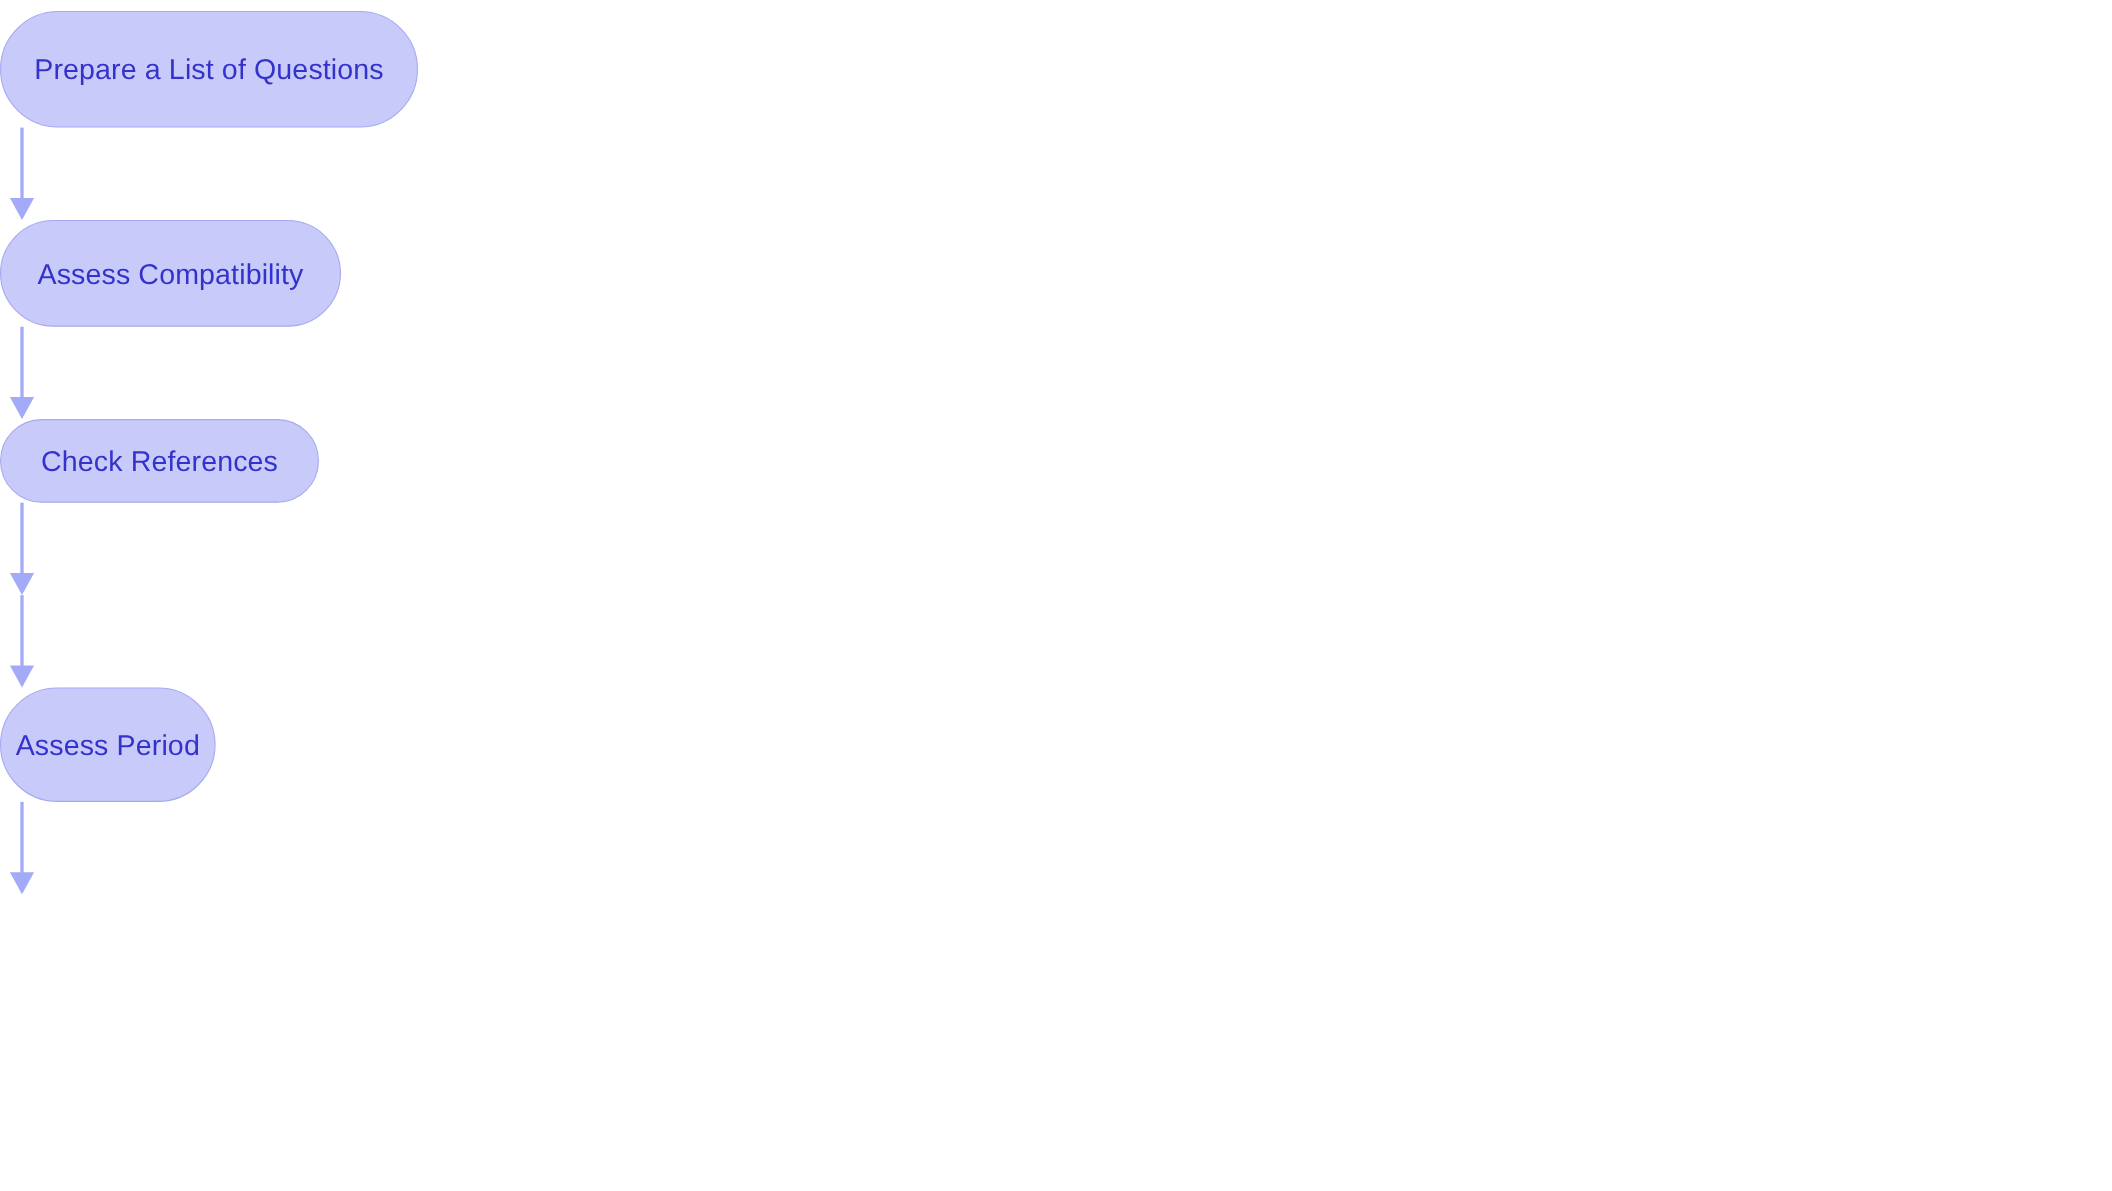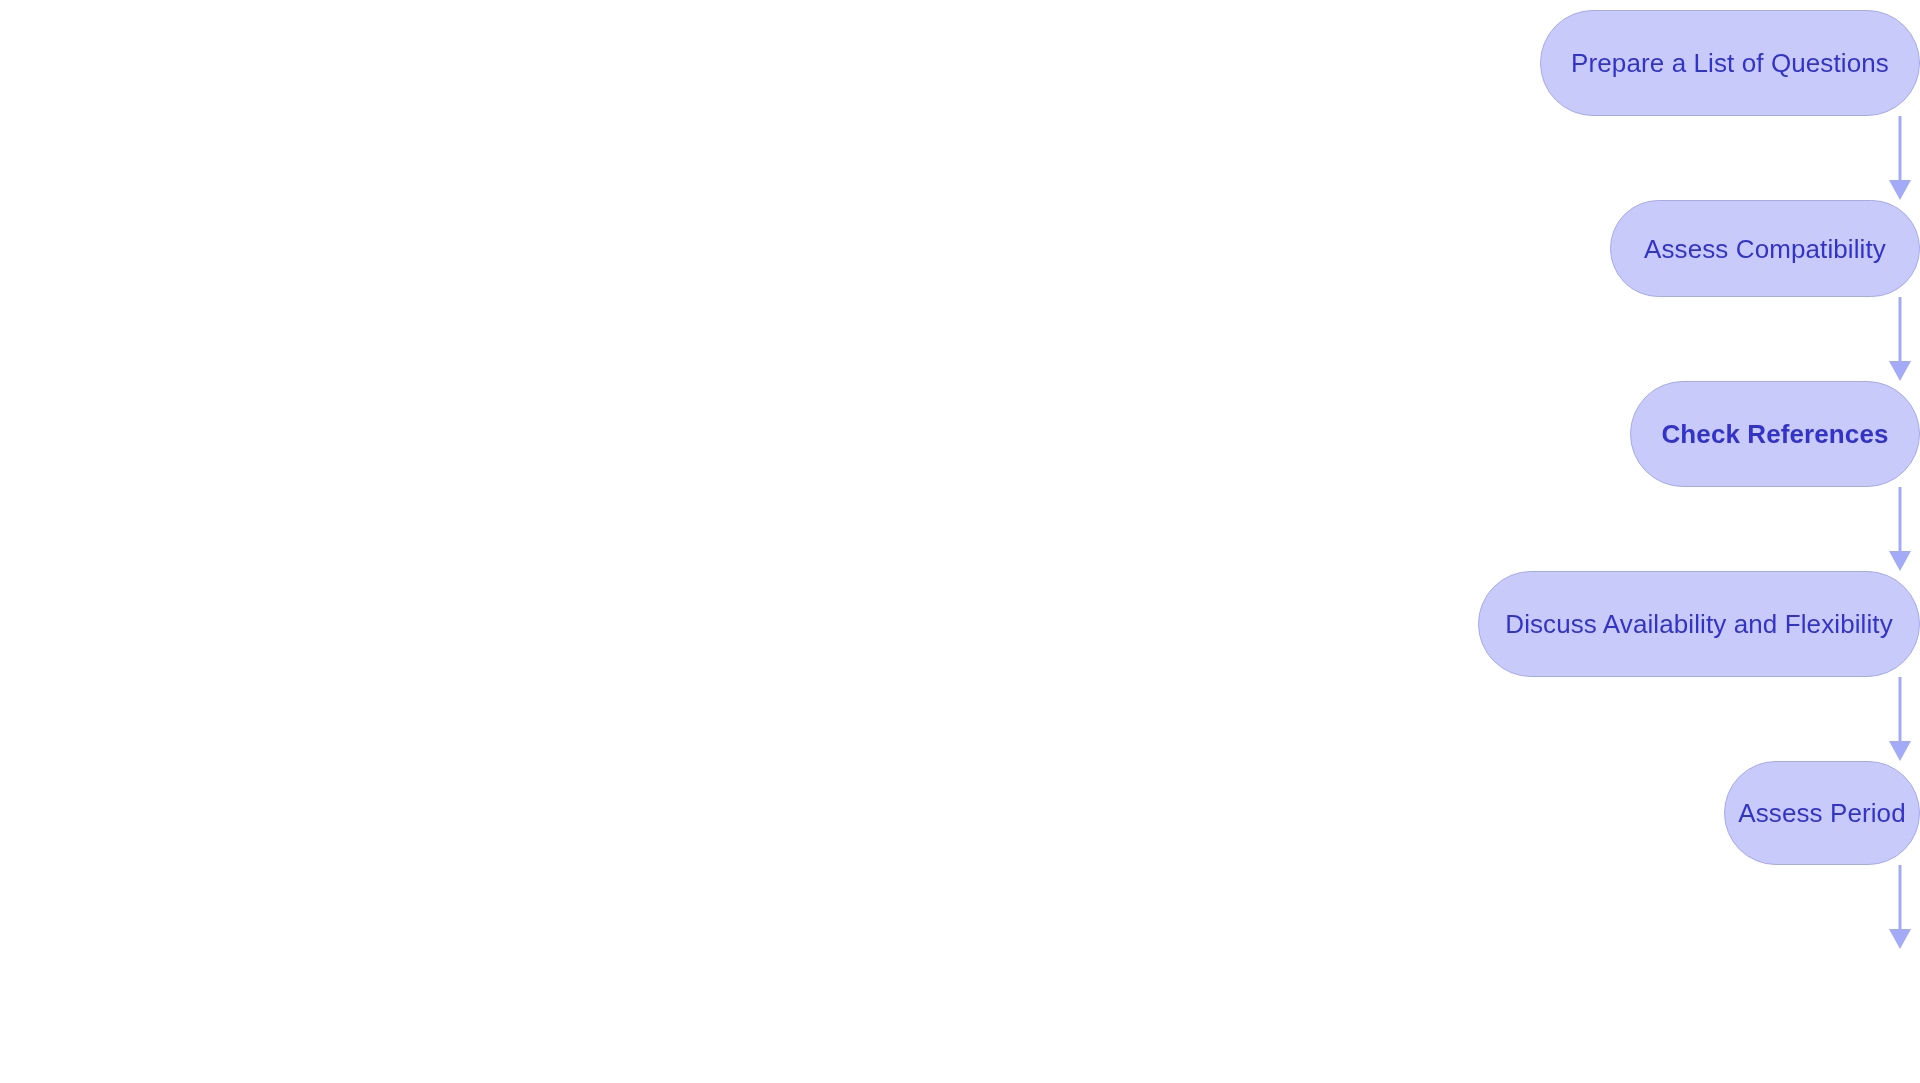--- a/index.html
+++ b/index.html
@@ -23,21 +23,21 @@
   }
 
   #flow-column {
     position: absolute;
     left: 0;
     top: 0;
     width: 1920px;
     height: 1083px;
     display: flex;
     flex-direction: column;
-    align-items: flex-end;
+    align-items: flex-start;
     justify-content: flex-start;
   }
 
   .flow-node {
     box-sizing: border-box;
     display: flex;
     align-items: center;
     justify-content: center;
     background: #c8cbfa;
     border: 1.4px solid #a5a9f0;
@@ -54,21 +54,21 @@
 
   .flow-node .node-label {
     display: block;
     padding: 0 2px;
     pointer-events: none;
   }
 
   
   .node-size-1 { width: 380px; height: 106px; }
   .node-size-2 { width: 310px; height: 97px; }
-  .node-size-3 { width: 290px; height: 106px; font-weight: bold; }
+  .node-size-3 { width: 290px; height: 76px; }
   .node-size-4 { width: 442px; height: 106px; }
   .node-size-5 { width: 196px; height: 104px; }
   .node-size-6 { width: 288px; height: 106px; }
 
   
   .flow-connector {
     position: relative;
     width: 40px;
     height: 84px;
     flex: 0 0 auto;
@@ -125,23 +125,20 @@
 
     <div class="flow-node node-size-3">
       <span class="node-label">Check References</span>
     </div>
 
     <div class="flow-connector">
       <div class="conn-line"></div>
       <div class="conn-arrow"></div>
     </div>
 
-    <div class="flow-node node-size-4">
-      <span class="node-label">Discuss Availability and Flexibility</span>
-    </div>
 
     <div class="flow-connector">
       <div class="conn-line"></div>
       <div class="conn-arrow"></div>
     </div>
 
     <div class="flow-node node-size-5">
       <span class="node-label">Assess Period</span>
     </div>
 

